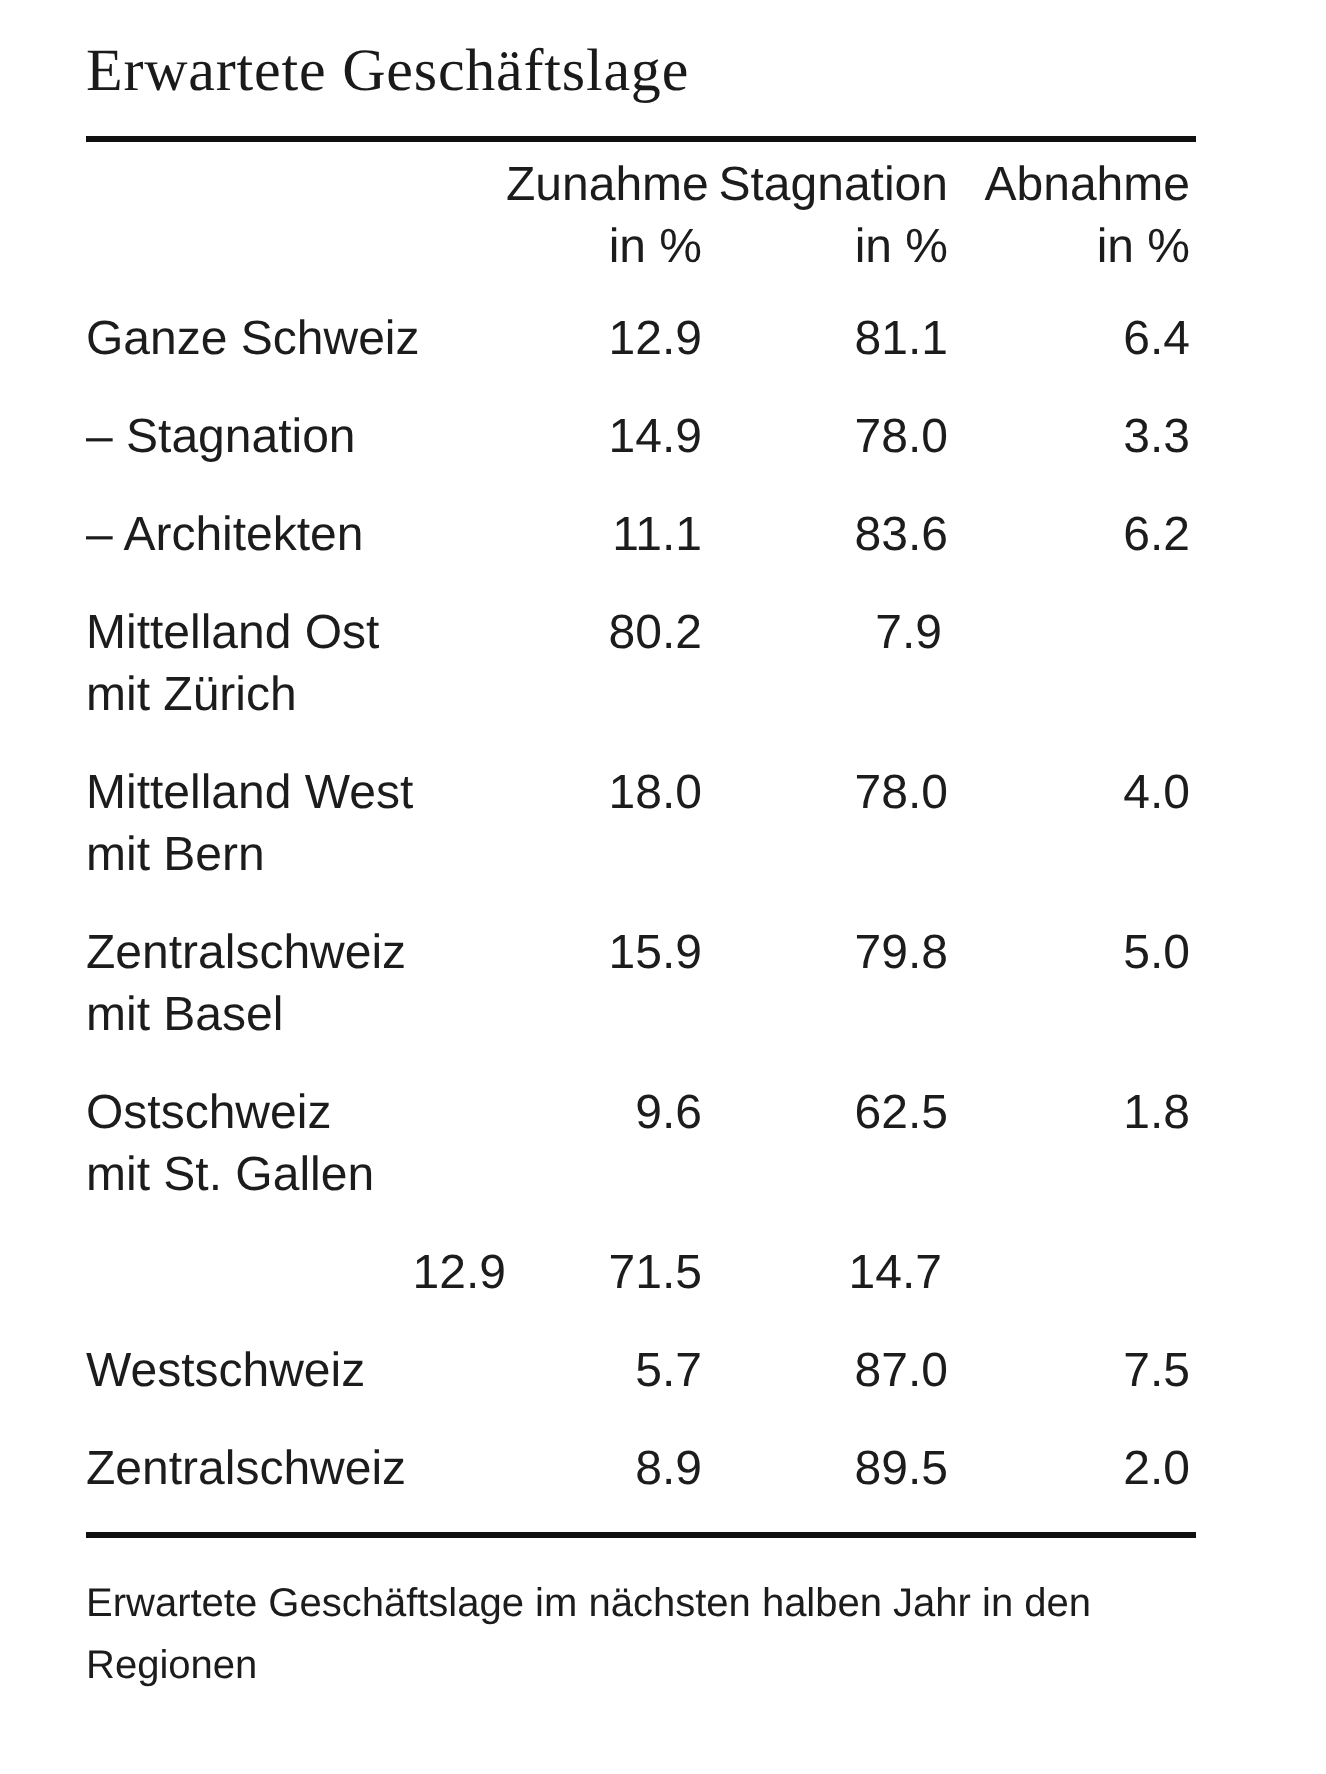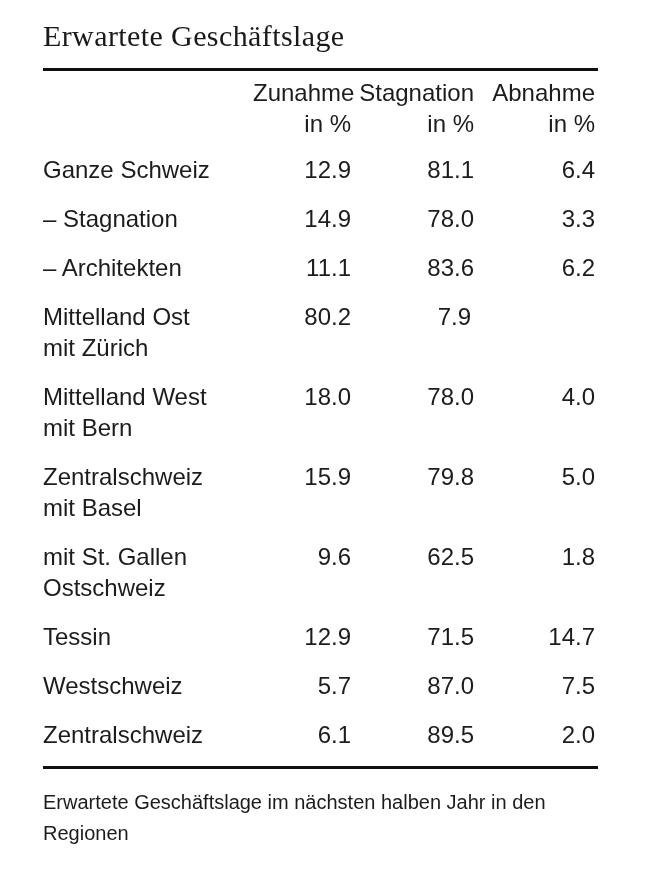--- a/index.html
+++ b/index.html
@@ -142,54 +142,50 @@
         <div>Zentralschweiz</div>
         <div>mit Basel</div>
       </div>
       <div class="cell-num">15.9</div>
       <div class="cell-num">79.8</div>
       <div class="cell-num last">5.0</div>
     </div>
 
     <div class="grid-row row">
       <div class="cell-label">
+        <div>Ostschweiz</div>
         <div>mit St. Gallen</div>
-        <div>Ostschweiz</div>
       </div>
       <div class="cell-num">9.6</div>
       <div class="cell-num">62.5</div>
       <div class="cell-num last">1.8</div>
     </div>
 
     <div class="grid-row row">
-      <div class="cell-label">
-        <div>Tessin</div>
-        <div></div>
-      </div>
       <div class="cell-num">12.9</div>
       <div class="cell-num">71.5</div>
       <div class="cell-num last">14.7</div>
     </div>
 
     <div class="grid-row row">
       <div class="cell-label">
         <div>Westschweiz</div>
         <div></div>
       </div>
       <div class="cell-num">5.7</div>
       <div class="cell-num">87.0</div>
       <div class="cell-num last">7.5</div>
     </div>
 
     <div class="grid-row row">
       <div class="cell-label">
         <div>Zentralschweiz</div>
         <div></div>
       </div>
-      <div class="cell-num">6.1</div>
+      <div class="cell-num">8.9</div>
       <div class="cell-num">89.5</div>
       <div class="cell-num last">2.0</div>
     </div>
 
   </div>
 
   <div class="rule rule-bottom"></div>
 
   <p class="caption">Erwartete Geschäftslage im nächsten halben Jahr in den Regionen</p>
 

